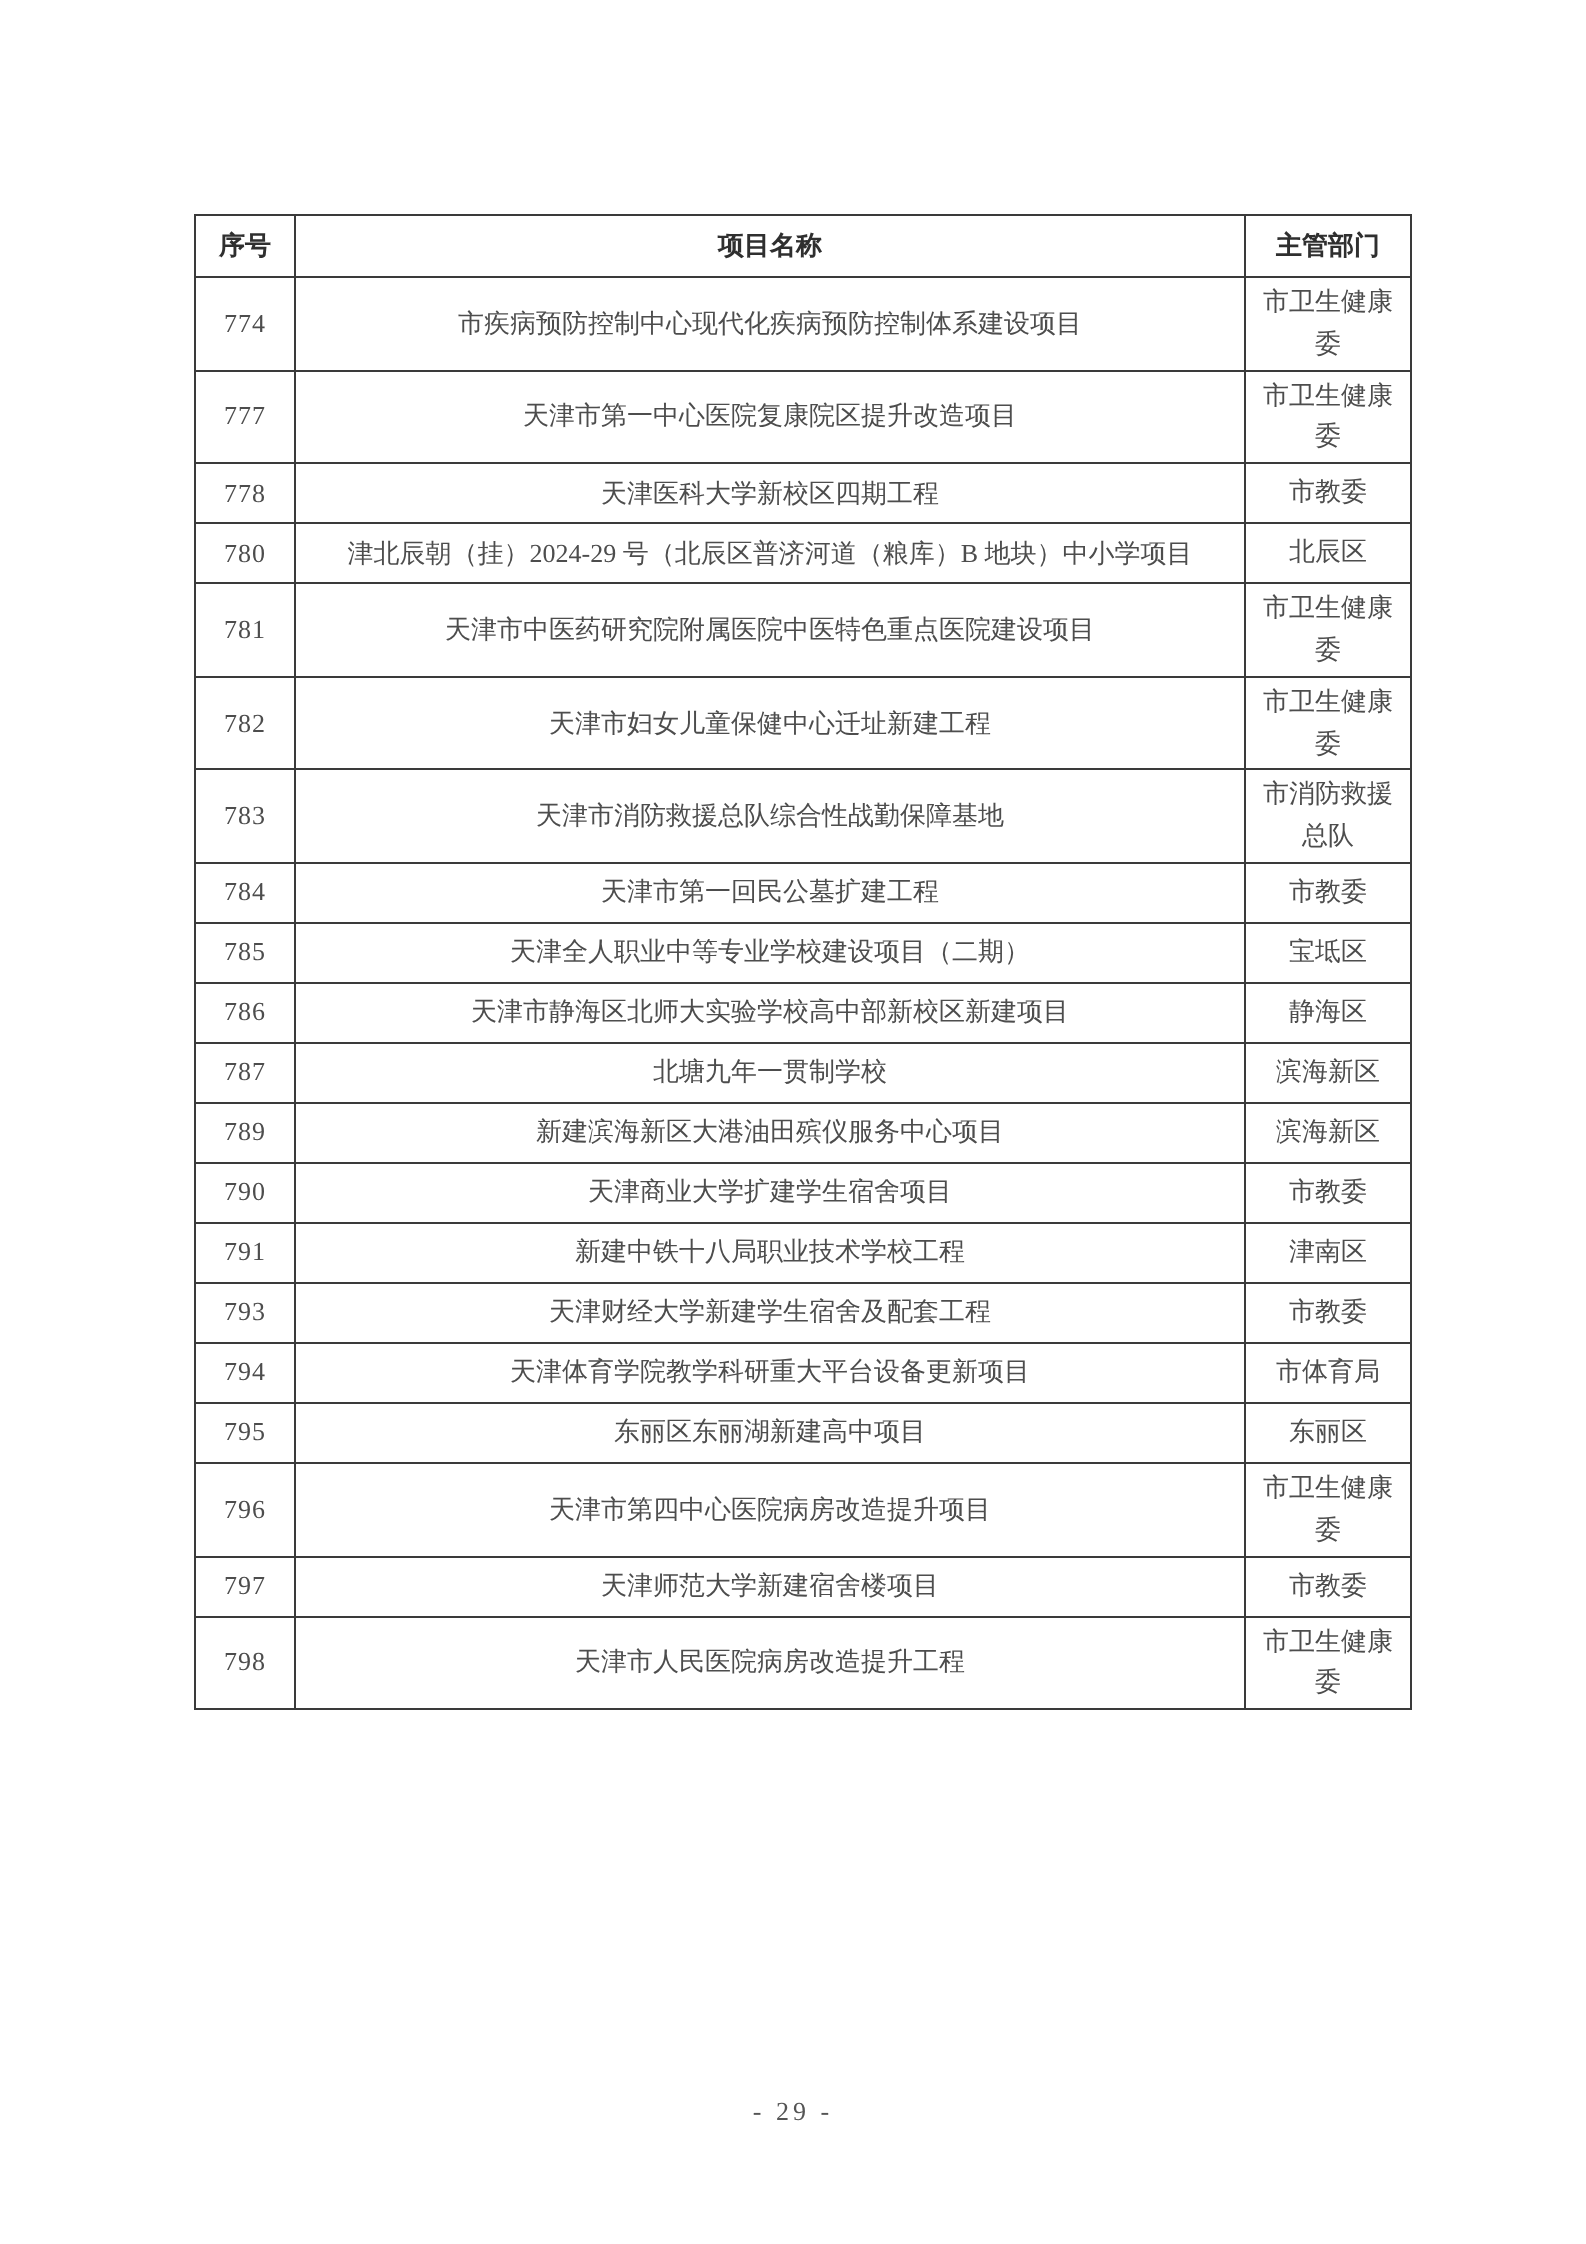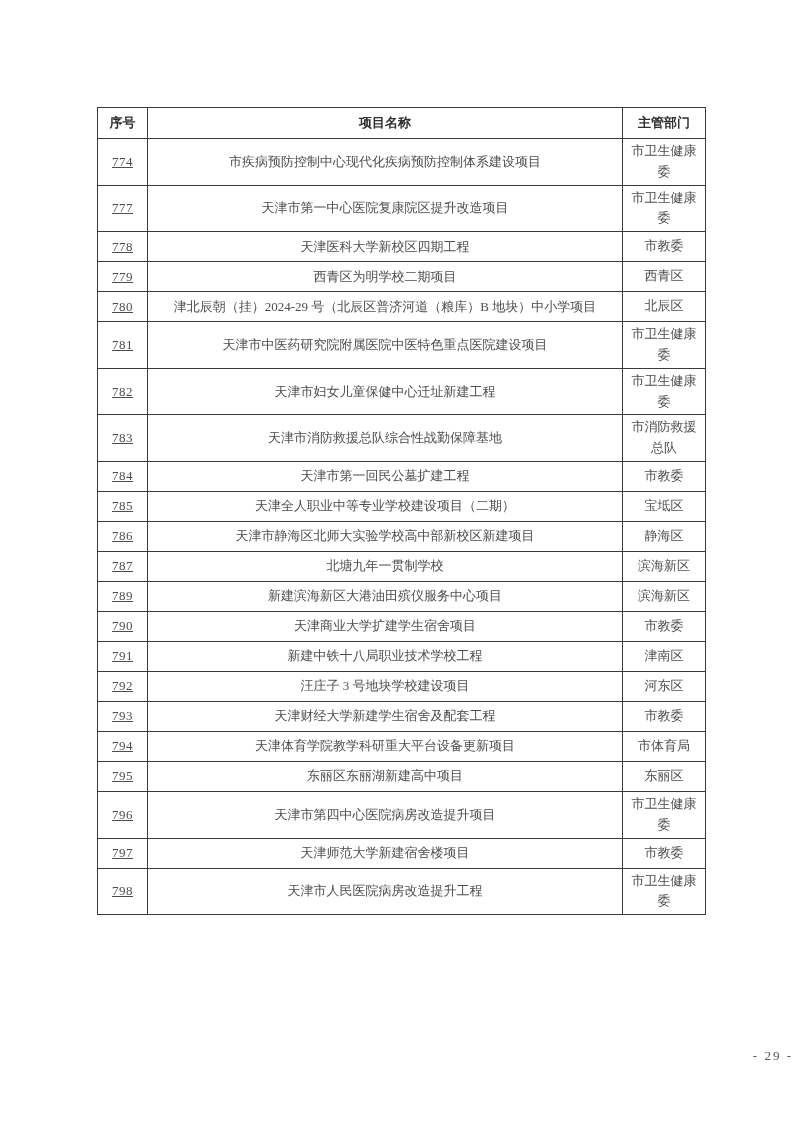--- a/index.html
+++ b/index.html
@@ -44,33 +44,33 @@
     font-weight: normal;
     overflow: hidden;
   }
   table.projects thead th {
     font-weight: bold;
     color: #2f2f2f;
     height: 26px;
     font-size: 13px;
   }
   table.projects tbody tr { height: 30px; }
-  table.projects td.no-cell   { letter-spacing: 0.5px; text-decoration: underline; }
+  table.projects td.no-cell   { letter-spacing: 0.5px; }
   table.projects td.dept-cell { padding: 2px 0; }
   table.projects td.dept-cell .dept-inner {
     display: inline-block;
     max-width: 68px;   
     line-height: 1.6;
   }
   .page-footer {
     position: absolute;
     left: 0;
     top: 1048px;
     width: 793px;
-    text-align: right;
+    text-align: center;
     font-size: 13px;
     color: #555555;
     letter-spacing: 2px;
   }
 </style>
 </head>
 <body>
 
 <div class="page">
 
@@ -95,25 +95,20 @@
         </tr>
         <tr>
           <td class="no-cell">777</td>
           <td class="name-cell">天津市第一中心医院复康院区提升改造项目</td>
           <td class="dept-cell"><span class="dept-inner">市卫生健康委</span></td>
         </tr>
         <tr>
           <td class="no-cell">778</td>
           <td class="name-cell">天津医科大学新校区四期工程</td>
           <td class="dept-cell"><span class="dept-inner">市教委</span></td>
-        </tr>
-        <tr>
-          <td class="no-cell">779</td>
-          <td class="name-cell">西青区为明学校二期项目</td>
-          <td class="dept-cell"><span class="dept-inner">西青区</span></td>
         </tr>
         <tr>
           <td class="no-cell">780</td>
           <td class="name-cell">津北辰朝（挂）2024-29 号（北辰区普济河道（粮库）B 地块）中小学项目</td>
           <td class="dept-cell"><span class="dept-inner">北辰区</span></td>
         </tr>
         <tr>
           <td class="no-cell">781</td>
           <td class="name-cell">天津市中医药研究院附属医院中医特色重点医院建设项目</td>
           <td class="dept-cell"><span class="dept-inner">市卫生健康委</span></td>
@@ -157,25 +152,20 @@
           <td class="no-cell">790</td>
           <td class="name-cell">天津商业大学扩建学生宿舍项目</td>
           <td class="dept-cell"><span class="dept-inner">市教委</span></td>
         </tr>
         <tr>
           <td class="no-cell">791</td>
           <td class="name-cell">新建中铁十八局职业技术学校工程</td>
           <td class="dept-cell"><span class="dept-inner">津南区</span></td>
         </tr>
         <tr>
-          <td class="no-cell">792</td>
-          <td class="name-cell">汪庄子 3 号地块学校建设项目</td>
-          <td class="dept-cell"><span class="dept-inner">河东区</span></td>
-        </tr>
-        <tr>
           <td class="no-cell">793</td>
           <td class="name-cell">天津财经大学新建学生宿舍及配套工程</td>
           <td class="dept-cell"><span class="dept-inner">市教委</span></td>
         </tr>
         <tr>
           <td class="no-cell">794</td>
           <td class="name-cell">天津体育学院教学科研重大平台设备更新项目</td>
           <td class="dept-cell"><span class="dept-inner">市体育局</span></td>
         </tr>
         <tr>

